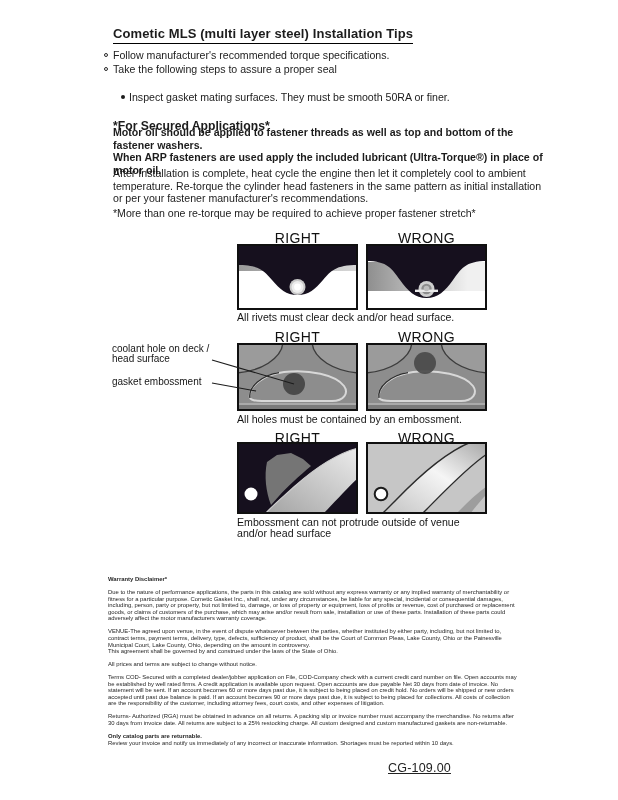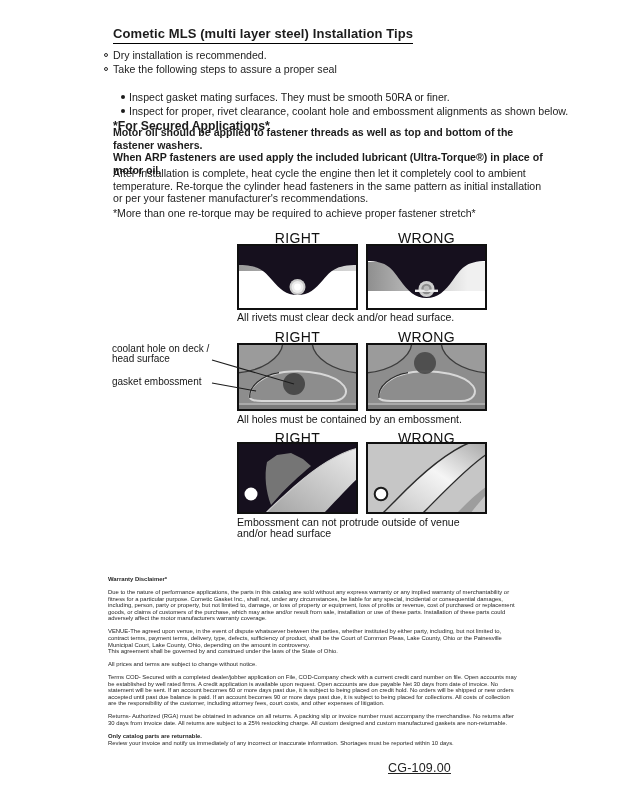--- a/index.html
+++ b/index.html
@@ -52,36 +52,32 @@
   .part-code { left: 388px; top: 761px; font-size: 12.5px; color: #222; letter-spacing: .2px; text-decoration: underline; }
 </style>
 </head>
 <body>
 
 <div class="abs title">Cometic MLS (multi layer steel) Installation Tips</div>
 
 <div class="abs bullets">
   <div class="bullet-row">
     <span class="o-marker"></span>
-    <span>Dry installation is recommended.</span>
+    <span>Follow manufacturer's recommended torque specifications.</span>
   </div>
   <div class="bullet-row">
     <span class="o-marker"></span>
     <span>Take the following steps to assure a proper seal</span>
   </div>
 </div>
 
 <div class="abs subbullets">
   <div class="bullet-row">
     <span class="d-marker"></span>
     <span>Inspect gasket mating surfaces.  They must be smooth 50RA or finer.</span>
-  </div>
-  <div class="bullet-row">
-    <span class="d-marker"></span>
-    <span>Inspect for proper, rivet clearance, coolant hole and embossment alignments as shown below.</span>
   </div>
 </div>
 
 <div class="abs diesel-head">*For Secured Applications*</div>
 <div class="abs para para1">Motor oil should be applied to fastener threads as well as top and bottom of the fastener washers.
 When ARP fasteners are used apply the included lubricant (Ultra-Torque®) in place of motor oil.</div>
 <div class="abs para para2">After Installation is complete, heat cycle the engine then let it completely cool to ambient
 temperature. Re-torque the cylinder head fasteners in the same pattern as initial installation
 or per your fastener manufacturer's recommendations.</div>
 <div class="abs note">*More than one re-torque may be required to achieve proper fastener stretch*</div>

